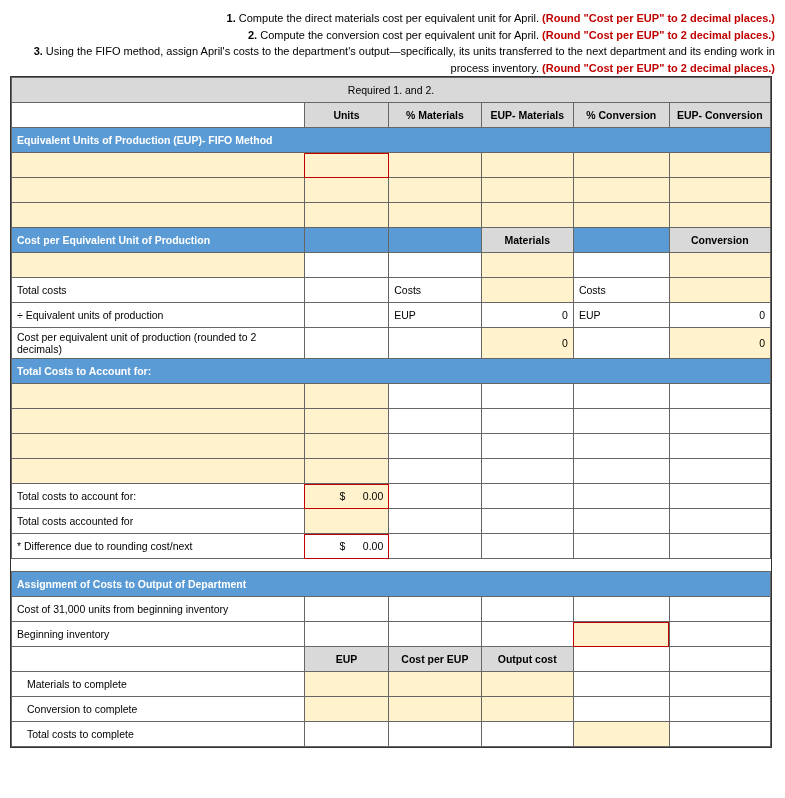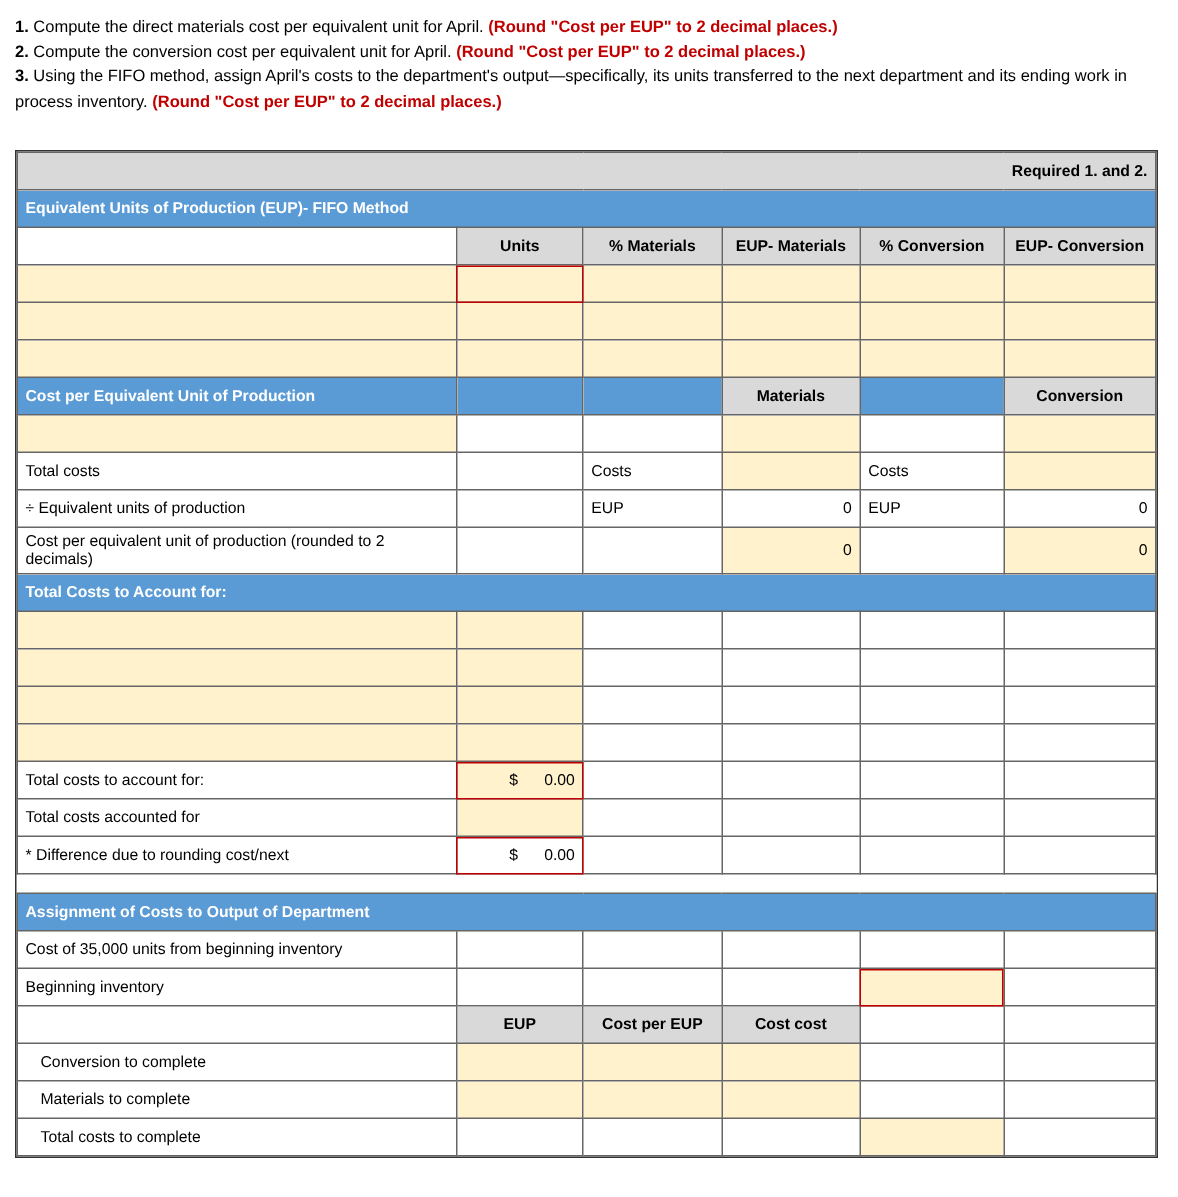--- a/index.html
+++ b/index.html
@@ -3,22 +3,23 @@
 <meta charset="utf-8">
 <style>
   body {
     font-family: Arial, sans-serif;
     font-size: 11px;
     color: #000;
     margin: 10px;
     background: #fff;
   }
   .instructions {
-    margin-bottom: 24px;
+    margin-bottom: 0;
     line-height: 1.5;
+    text-align: right;
   }
   .instructions .bold { font-weight: bold; }
   .instructions .red { color: #c00000; font-weight: bold; }
   .outer {
     border: 1px solid #333;
     width: 760px;
   }
   table {
     border-collapse: collapse;
     width: 100%;
@@ -36,22 +37,22 @@
     color: #fff;
     font-weight: bold;
   }
   .hdr-grey {
     background: #d9d9d9;
     font-weight: bold;
     text-align: center;
   }
   .hdr-grey-left {
     background: #d9d9d9;
-    font-weight: bold;
-    text-align: right;
+    font-weight: normal;
+    text-align: center;
   }
   .cell-hi {
     background: #fff2cc;
   }
   .right { text-align: right; }
   .center { text-align: left; }
   .indent1 { padding-left: 15px; }
   .border-red {
     outline: 1px solid #c00000;
     outline-offset: -1px;
@@ -88,31 +89,31 @@
         <col class="eupm-col">
         <col class="conv-col">
         <col class="eupc-col">
   </colgroup>
 
   <tbody>
         <tr>
           <td colspan="6" class="hdr-grey-left">Required 1. and 2.</td>
         </tr>
   <tr>
-          <td colspan="6" class="hdr-blue">Equivalent Units of Production (EUP)- FIFO Method</td>
-        </tr>
-
-  <tr>
     <td></td>
     <td class="hdr-grey">Units</td>
     <td class="hdr-grey">% Materials</td>
     <td class="hdr-grey">EUP- Materials</td>
     <td class="hdr-grey">% Conversion</td>
     <td class="hdr-grey">EUP- Conversion</td>
   </tr>
+
+  <tr>
+          <td colspan="6" class="hdr-blue">Equivalent Units of Production (EUP)- FIFO Method</td>
+        </tr>
 
   <tr>
           <td class="cell-hi"></td>
           <td class="cell-hi border-red"></td>
           <td class="cell-hi"></td>
           <td class="cell-hi"></td>
           <td class="cell-hi"></td>
           <td class="cell-hi"></td>
         </tr>
   <tr>
@@ -240,53 +241,53 @@
 
   <tr>
           <td colspan="6" class="spacer-td"></td>
         </tr>
 
   <tr>
           <td colspan="6" class="hdr-blue">Assignment of Costs to Output of Department</td>
         </tr>
 
   <tr>
-          <td>Cost of 35,000 units from beginning inventory</td>
+          <td>Cost of 31,000 units from beginning inventory</td>
           <td></td>
           <td></td>
           <td></td>
           <td></td>
           <td></td>
         </tr>
   <tr>
     <td>Beginning inventory</td>
     <td></td>
           <td></td>
           <td></td>
     <td class="cell-hi border-red"></td>
           <td></td>
   </tr>
   <tr>
     <td></td>
     <td class="hdr-grey">EUP</td>
     <td class="hdr-grey">Cost per EUP</td>
-    <td class="hdr-grey">Cost cost</td>
-    <td></td>
-          <td></td>
-  </tr>
+    <td class="hdr-grey">Output cost</td>
+    <td></td>
+          <td></td>
+  </tr>
+  <tr>
+          <td class="indent1">Materials to complete</td>
+          <td class="cell-hi"></td>
+          <td class="cell-hi"></td>
+          <td class="cell-hi"></td>
+          <td></td>
+          <td></td>
+        </tr>
   <tr>
           <td class="indent1">Conversion to complete</td>
-          <td class="cell-hi"></td>
-          <td class="cell-hi"></td>
-          <td class="cell-hi"></td>
-          <td></td>
-          <td></td>
-        </tr>
-  <tr>
-          <td class="indent1">Materials to complete</td>
           <td class="cell-hi"></td>
           <td class="cell-hi"></td>
           <td class="cell-hi"></td>
           <td></td>
           <td></td>
         </tr>
   <tr>
           <td class="indent1">Total costs to complete</td>
           <td></td>
           <td></td>

